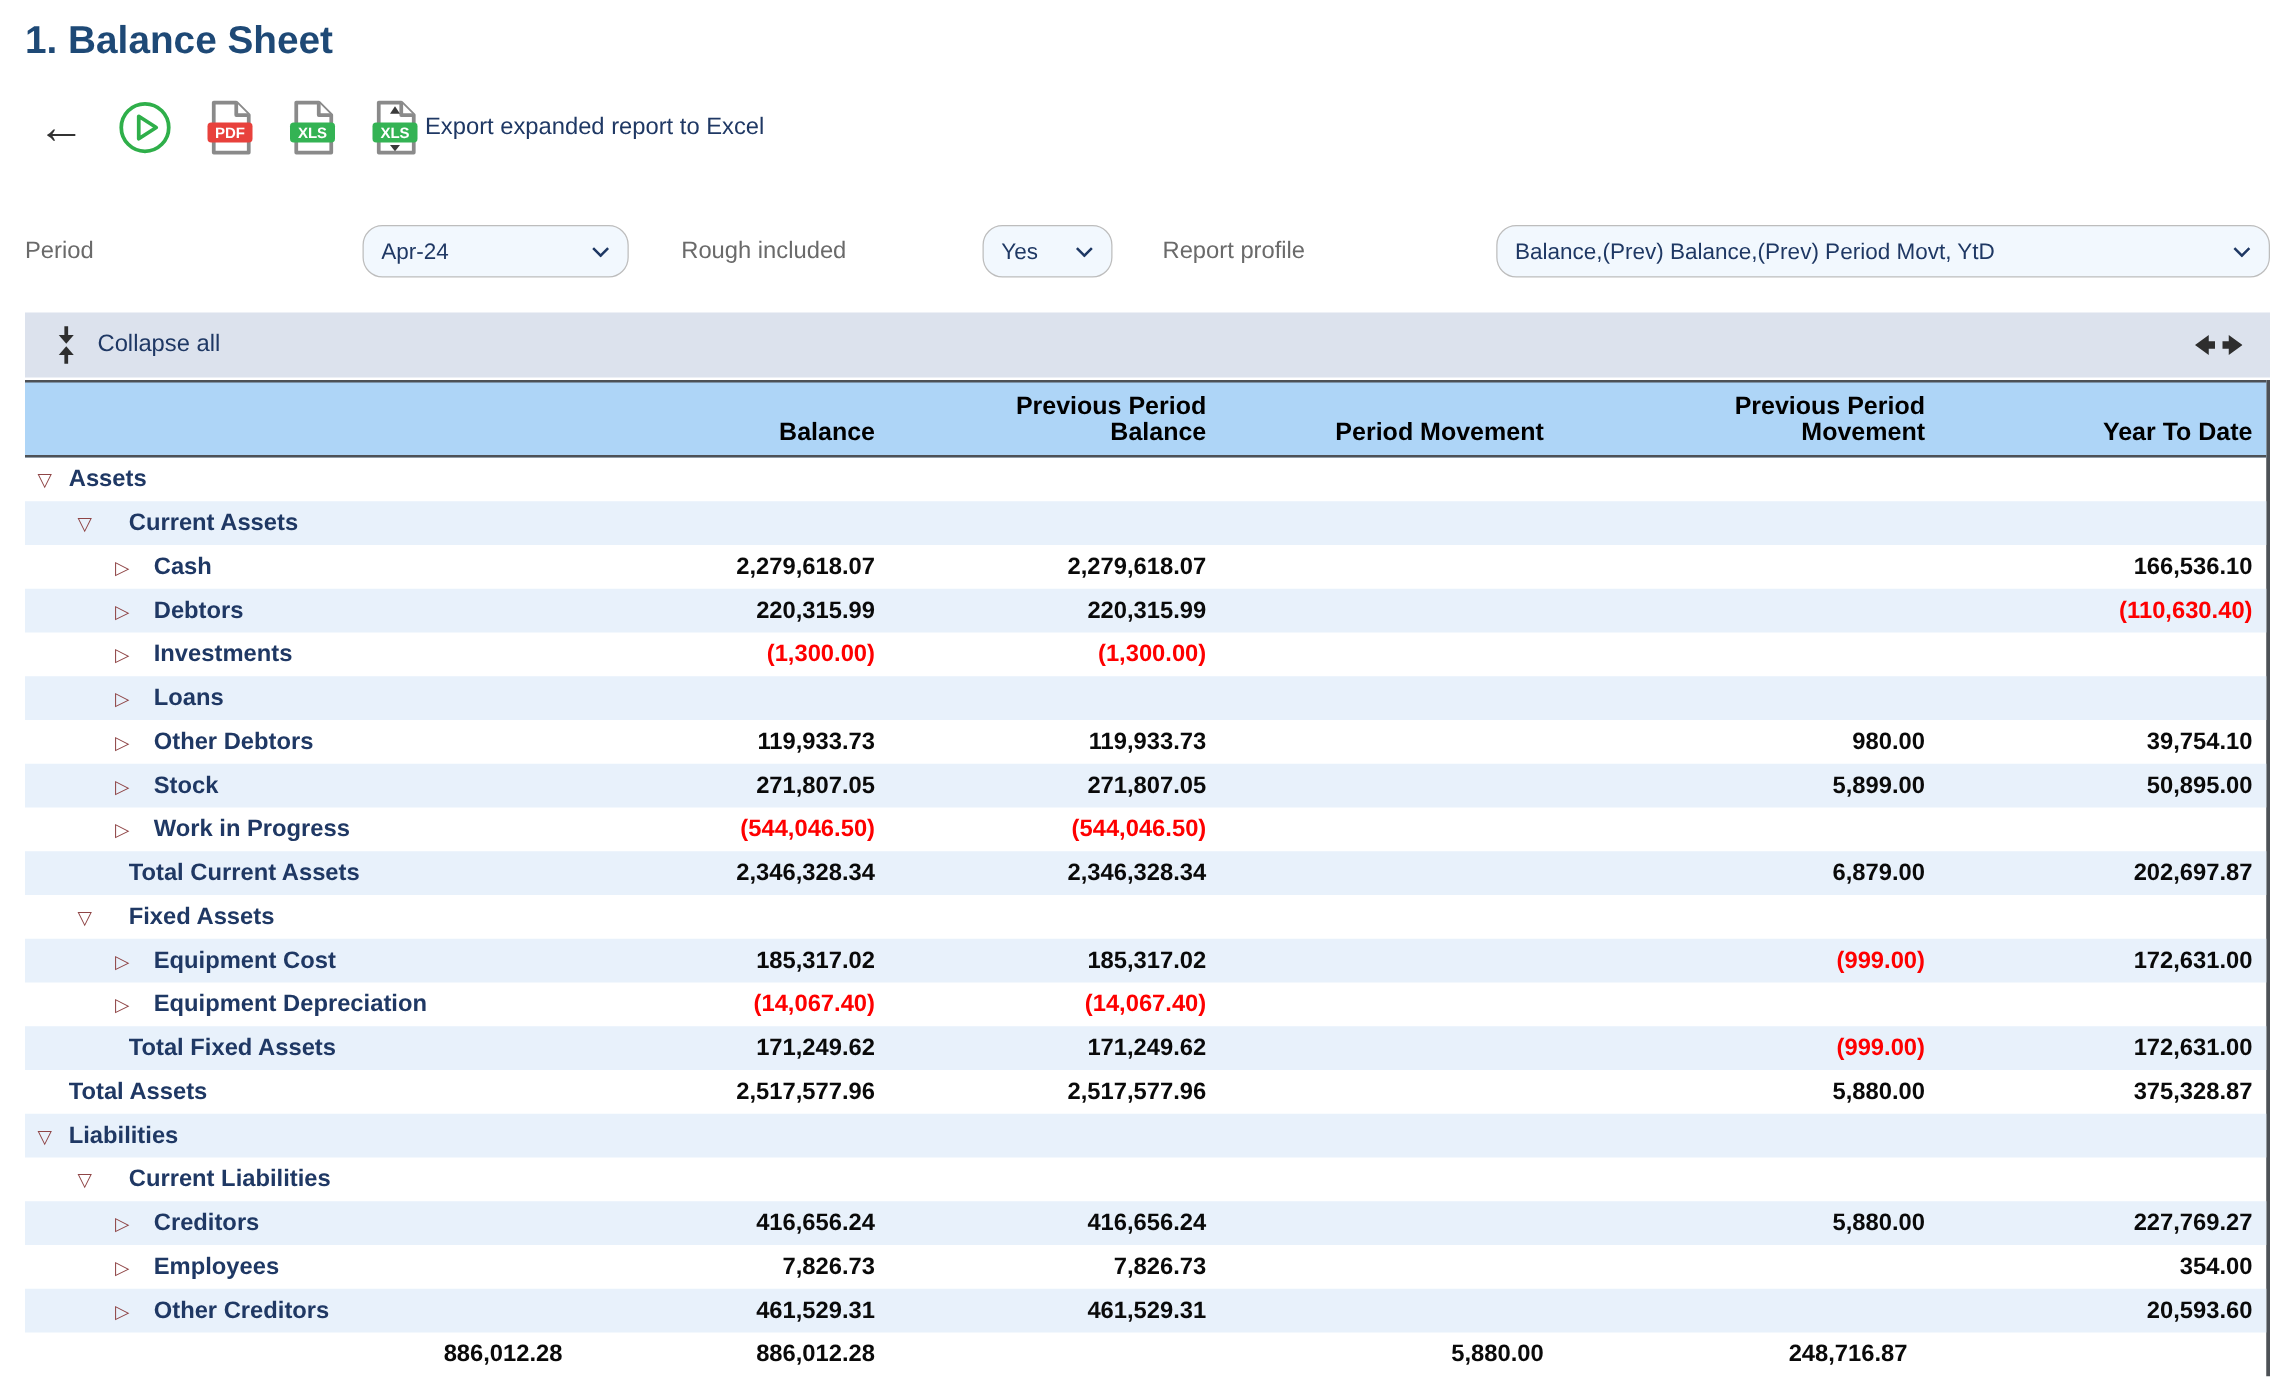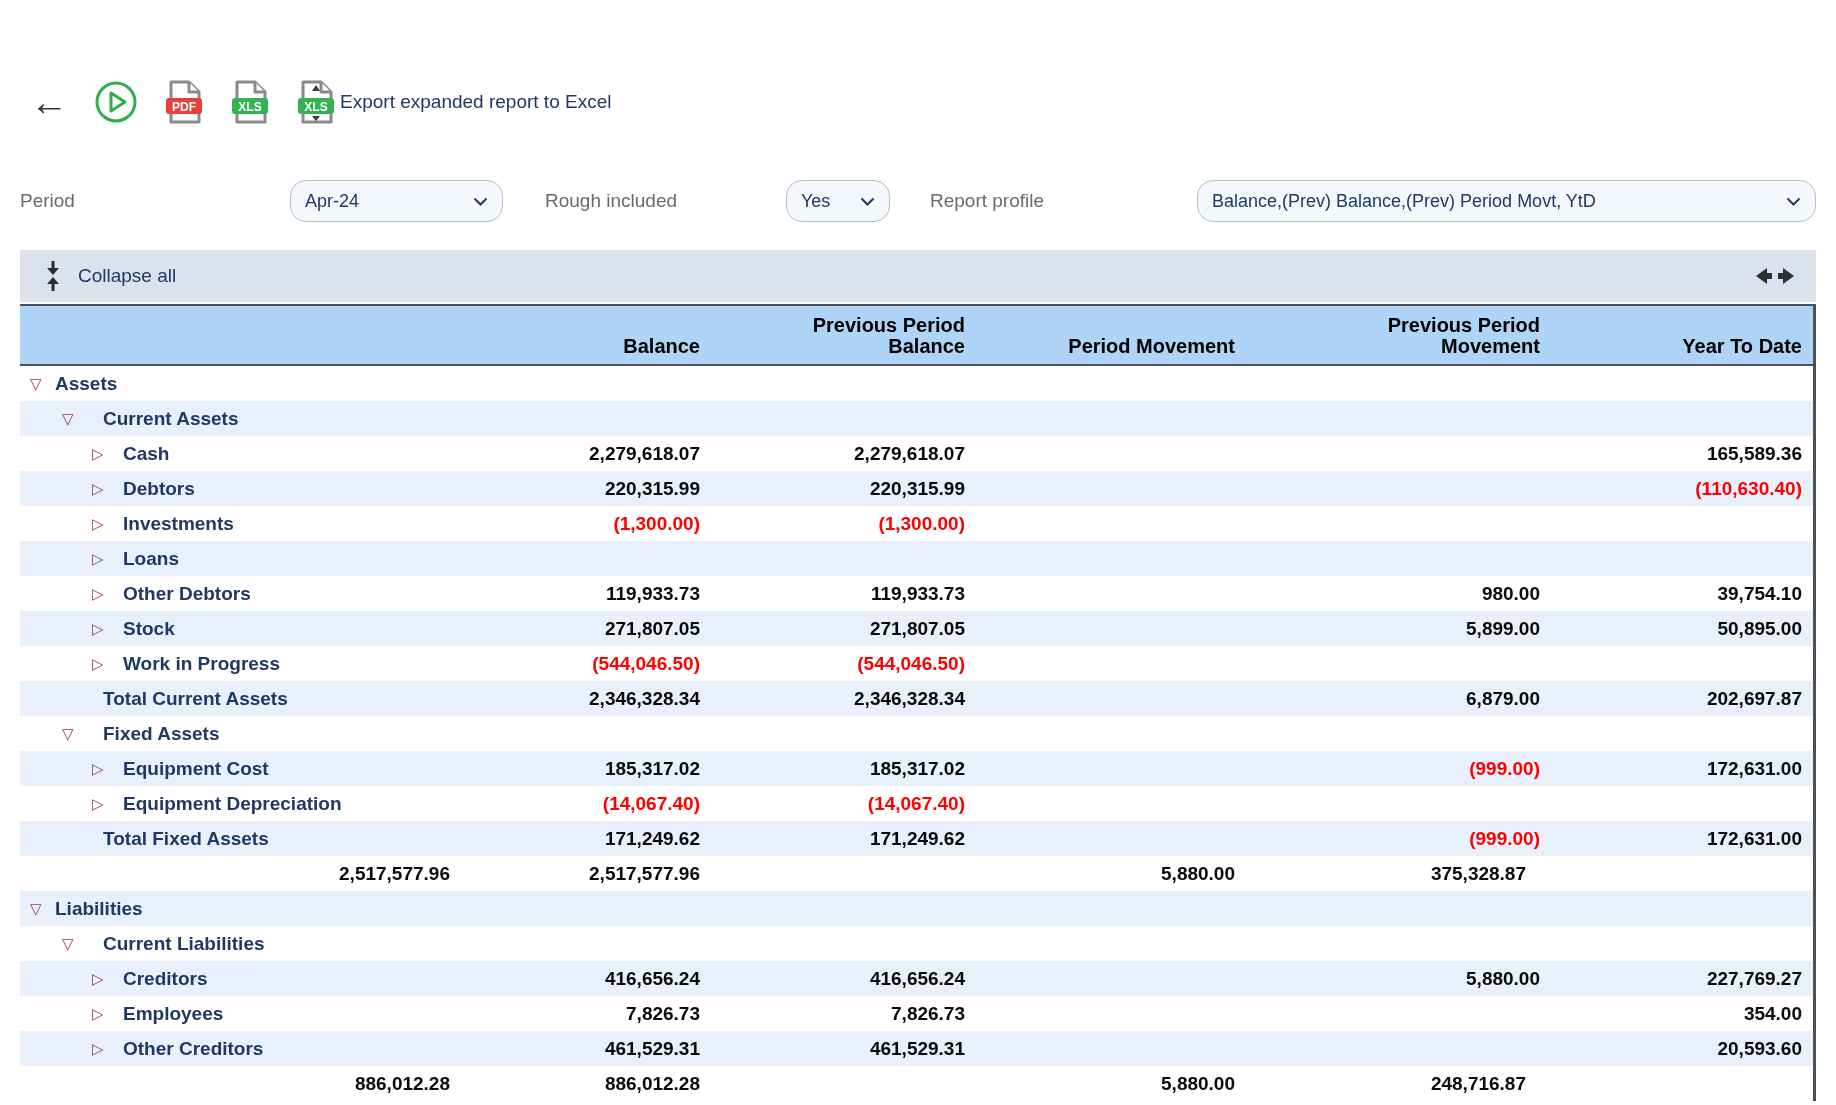--- a/index.html
+++ b/index.html
@@ -54,20 +54,21 @@
   .lvl0{padding-left:10px;} .lvl1{padding-left:42px;} .lvl2{padding-left:72px;}
   .lvl1 .tri{margin-right:16px;} .lvl2 .tri{margin-right:6px;}
   .name.total.lvl0{padding-left:35px;} .name.total.lvl1{padding-left:83px;}
   svg{display:block;}
 </style>
 </head>
 <body>
 
 <div class="screen">
 
+  <div class="page-title">1. Balance Sheet</div>
 
   <div class="toolbar">
     <button class="tb-btn">
       <span class="back-arrow">←</span>
     </button>
     <button class="tb-btn">
       <span>
         <svg width="44" height="44" viewBox="0 0 44 44">
           <circle cx="22" cy="22" r="19" fill="none" stroke="#2faf4a" stroke-width="3"></circle>
           <path d="M17 13 L31 22 L17 31 Z" fill="none" stroke="#2faf4a" stroke-width="3" stroke-linejoin="round"></path>
@@ -199,21 +200,21 @@
         </div>
         <div class="trow">
           <div class="c name lvl2">
             <span class="tri">▷</span>
             <span>Cash</span>
           </div>
           <div class="c num">2,279,618.07</div>
           <div class="c num">2,279,618.07</div>
           <div class="c num"></div>
           <div class="c num"></div>
-          <div class="c num">165,589.36</div>
+          <div class="c num">166,536.10</div>
         </div>
         <div class="trow blue">
           <div class="c name lvl2">
             <span class="tri">▷</span>
             <span>Debtors</span>
           </div>
           <div class="c num">220,315.99</div>
           <div class="c num">220,315.99</div>
           <div class="c num"></div>
           <div class="c num"></div>
@@ -321,20 +322,23 @@
           <div class="c name lvl1 total">
             <span>Total Fixed Assets</span>
           </div>
           <div class="c num">171,249.62</div>
           <div class="c num">171,249.62</div>
           <div class="c num"></div>
           <div class="c num neg">(999.00)</div>
           <div class="c num">172,631.00</div>
         </div>
         <div class="trow">
+          <div class="c name lvl0 total">
+            <span>Total Assets</span>
+          </div>
           <div class="c num">2,517,577.96</div>
           <div class="c num">2,517,577.96</div>
           <div class="c num"></div>
           <div class="c num">5,880.00</div>
           <div class="c num">375,328.87</div>
         </div>
         <div class="trow blue">
           <div class="c name lvl0">
             <span class="tri">▽</span>
             <span>Liabilities</span>

